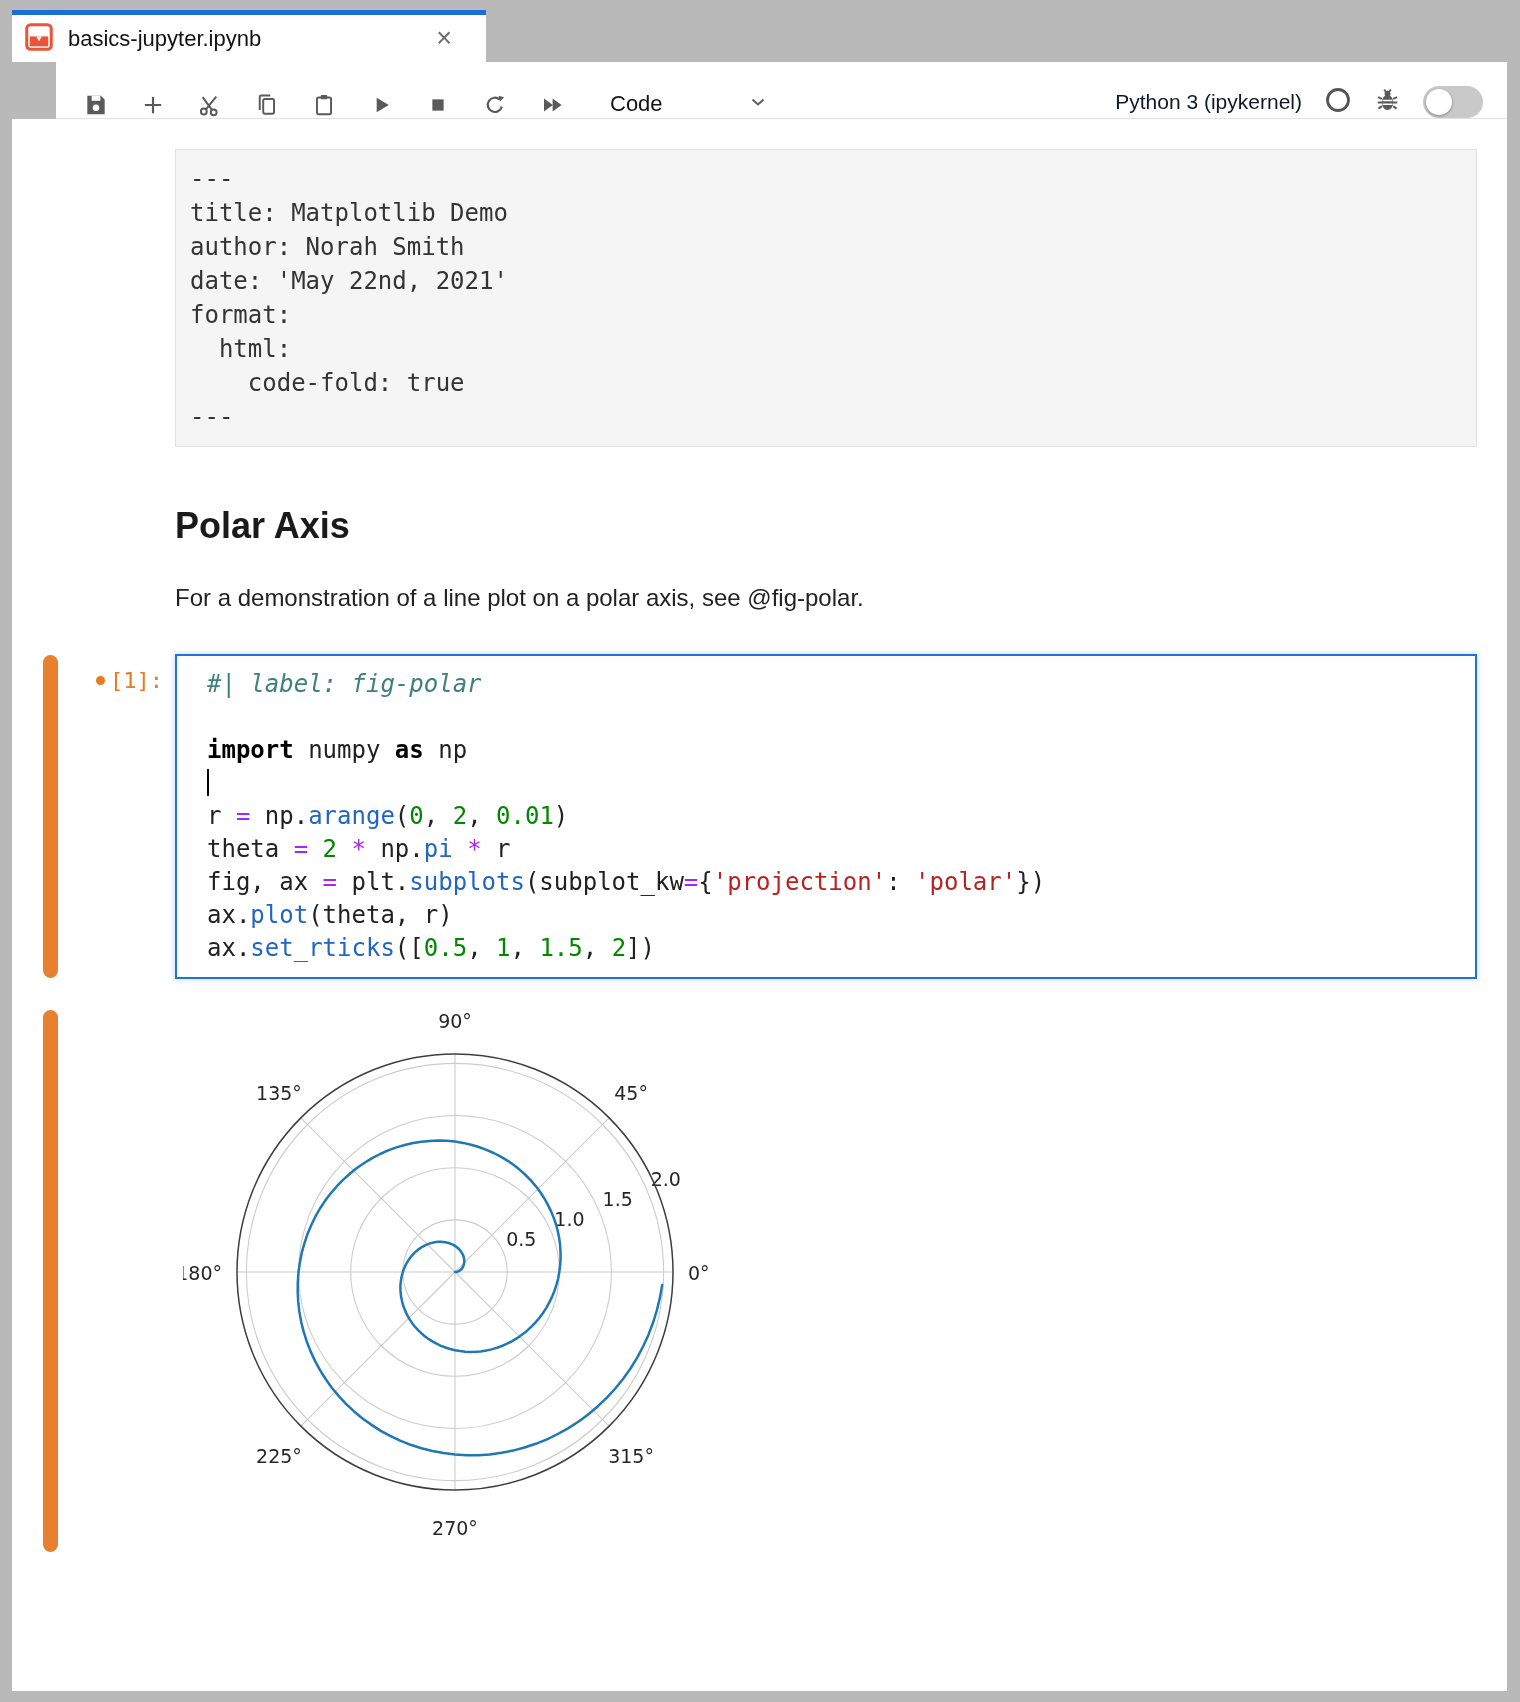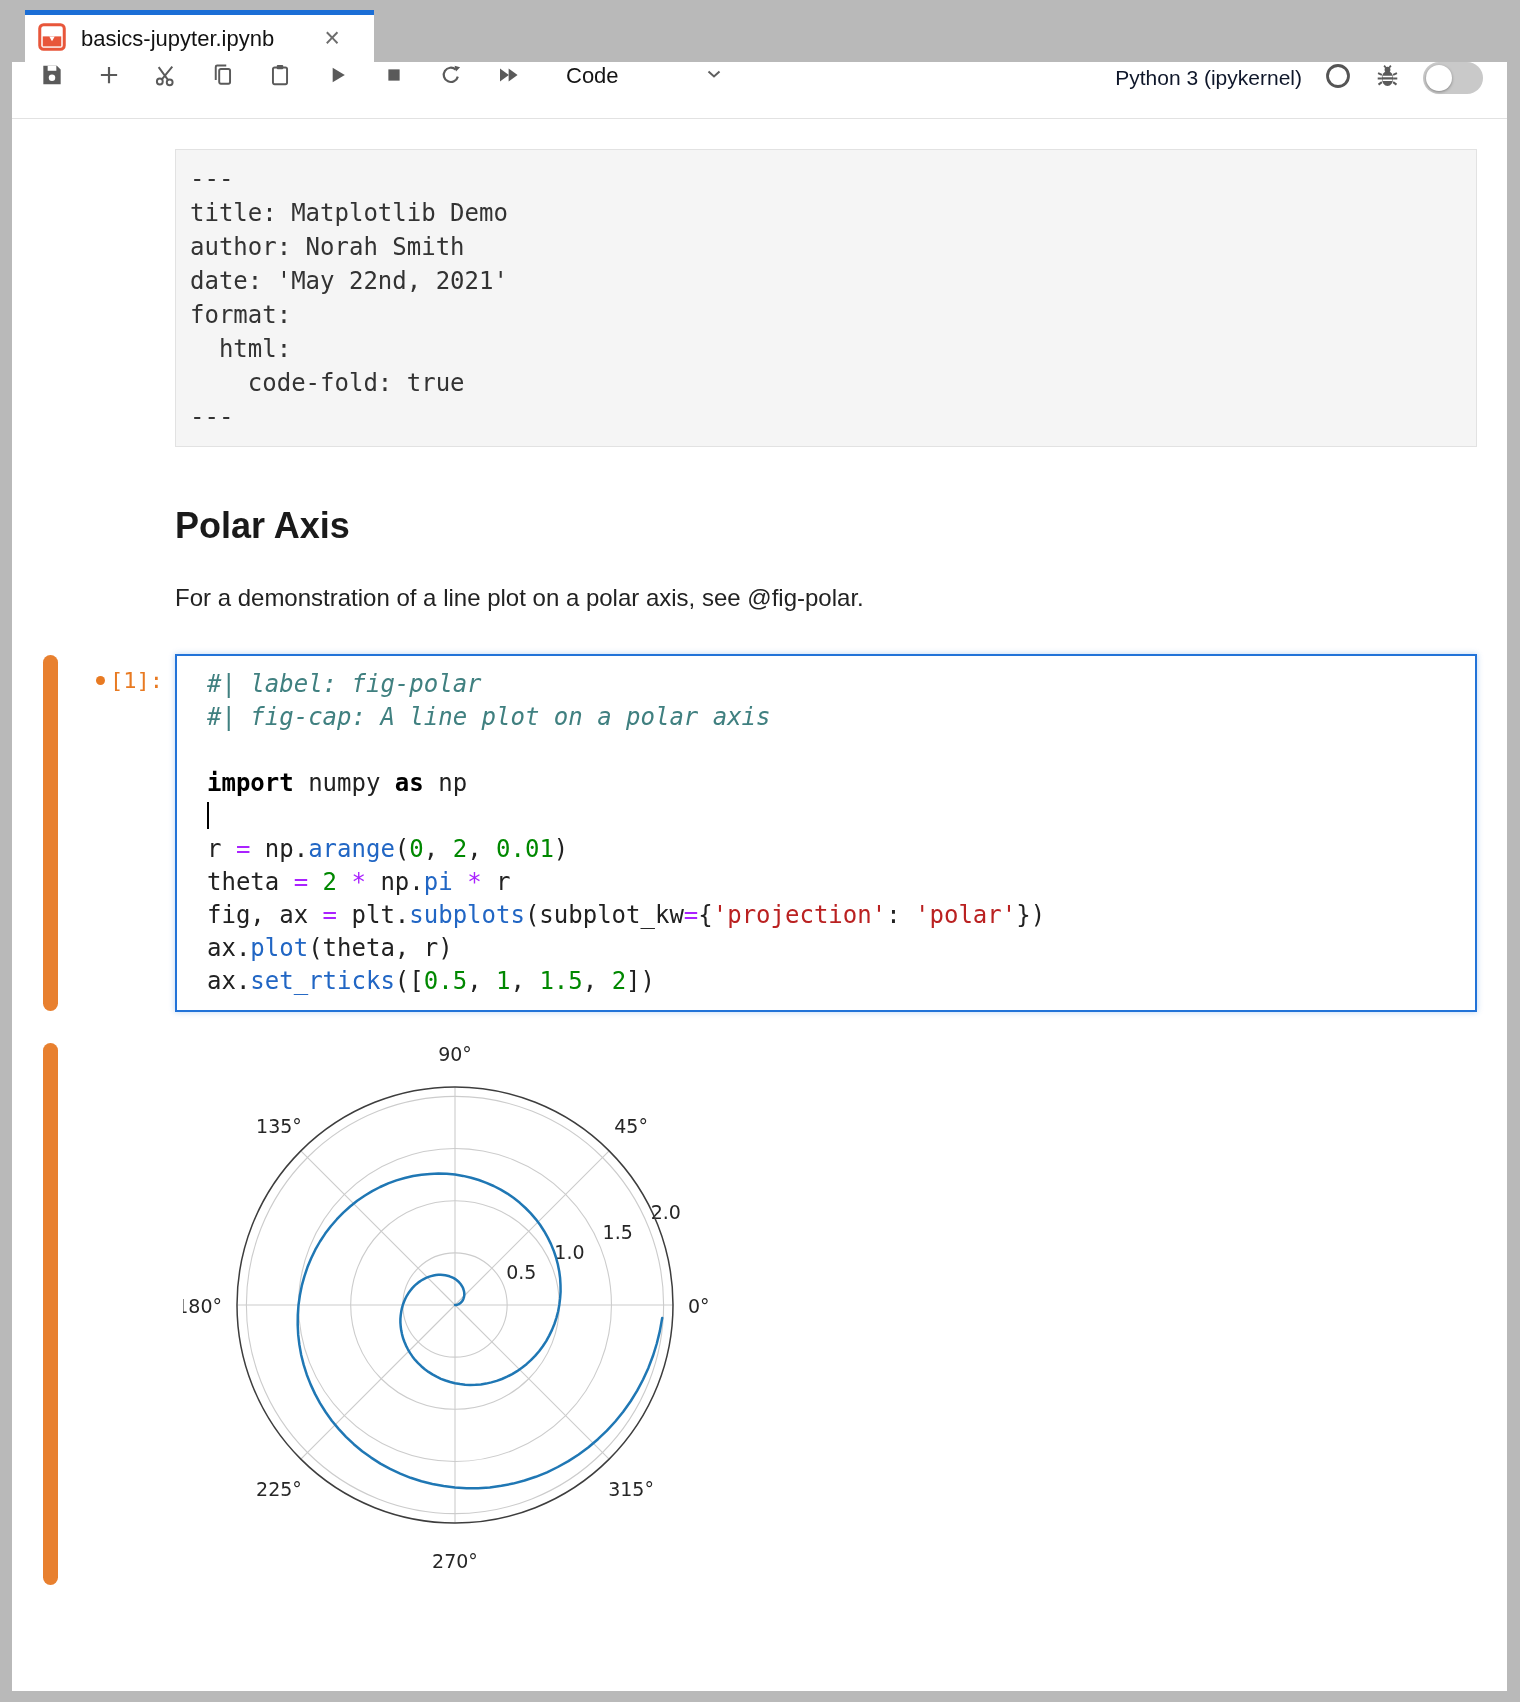--- a/index.html
+++ b/index.html
@@ -8,30 +8,30 @@
     background:#b9b9b9;
     font-family:"Liberation Sans",sans-serif;
   }
   .window{
     position:absolute;left:12px;top:10px;width:1495px;height:1681px;
     display:flex;flex-direction:column;background:#b9b9b9;
   }
   
   .tabbar{height:52px;flex:none;display:flex;background:#b9b9b9;}
   .tab{
-    margin-left:13px;width:349px;box-sizing:border-box;background:#ffffff;
+    margin-left:0;width:474px;box-sizing:border-box;background:#ffffff;
     border-top:5px solid #1b6ed6;display:flex;align-items:center;
     padding:0 16px 0 12px;
   }
   .tab-title{flex:1;margin-left:14px;font-size:22px;color:#121212;white-space:nowrap;}
   .tab-close{font-size:27px;color:#6d6d6d;line-height:1;margin-right:18px;}
   
   .toolbar{
-    height:56px;flex:none;background:#ffffff;display:flex;align-items:flex-start;
-    padding:0 24px 0 27px;border-bottom:1px solid #e2e2e2;
+    height:56px;flex:none;background:#ffffff;display:flex;align-items:flex-end;
+    padding:0 24px 0 27px;border-bottom:1px solid #e2e2e2;margin-left:44px;
   }
   .tbtn{width:26px;height:26px;flex:none;margin-right:31px;display:flex;align-items:center;justify-content:center;}
   .tbtn svg{display:block;}
   .celltype{display:flex;align-items:center;margin-left:14px;width:160px;justify-content:space-between;}
   .celltype-label{font-size:22px;color:#141414;}
   .tb-spacer{flex:1;}
   .kernel-cluster{display:flex;align-items:center;gap:22px;}
   .kernel-name{font-size:21px;color:#0f172a;}
   .toggle{width:60px;height:32px;border-radius:16px;background:#c9c9c9;position:relative;}
   .toggle-knob{position:absolute;left:3px;top:3px;width:26px;height:26px;border-radius:50%;background:#ffffff;box-shadow:0 1px 3px rgba(0,0,0,.35);}
@@ -209,21 +209,20 @@
     <div class="cell code-row">
       <div class="gutter">
         <div class="collapser"></div>
         <div class="prompt">
           <span class="prompt-dot"></span><span>[1]:</span>
         </div>
       </div>
       <div class="box">
         <div class="code-box">
             <div class="cm-line"><span class="tk-c">#| label: fig-polar</span></div>
-            <div class="cm-line"><span class="tk-c">#| fig-cap: A line plot on a polar axis</span></div>
             <div class="cm-line">&nbsp;</div>
             <div class="cm-line"><span class="tk-k">import</span><span> numpy </span><span class="tk-k">as</span><span> np</span></div>
             <div class="cm-line"><span class="cursor"></span></div>
             <div class="cm-line"><span>r </span><span class="tk-o">=</span><span> np.</span><span class="tk-p">arange</span><span>(</span><span class="tk-n">0</span><span>, </span><span class="tk-n">2</span><span>, </span><span class="tk-n">0.01</span><span>)</span></div>
             <div class="cm-line"><span>theta </span><span class="tk-o">=</span><span> </span><span class="tk-n">2</span><span> </span><span class="tk-o">*</span><span> np.</span><span class="tk-p">pi</span><span> </span><span class="tk-o">*</span><span> r</span></div>
             <div class="cm-line"><span>fig, ax </span><span class="tk-o">=</span><span> plt.</span><span class="tk-p">subplots</span><span>(subplot_kw</span><span class="tk-o">=</span><span>{</span><span class="tk-s">'projection'</span><span>: </span><span class="tk-s">'polar'</span><span>})</span></div>
             <div class="cm-line"><span>ax.</span><span class="tk-p">plot</span><span>(theta, r)</span></div>
             <div class="cm-line"><span>ax.</span><span class="tk-p">set_rticks</span><span>([</span><span class="tk-n">0.5</span><span>, </span><span class="tk-n">1</span><span>, </span><span class="tk-n">1.5</span><span>, </span><span class="tk-n">2</span><span>])</span></div>
           </div>
       </div>

